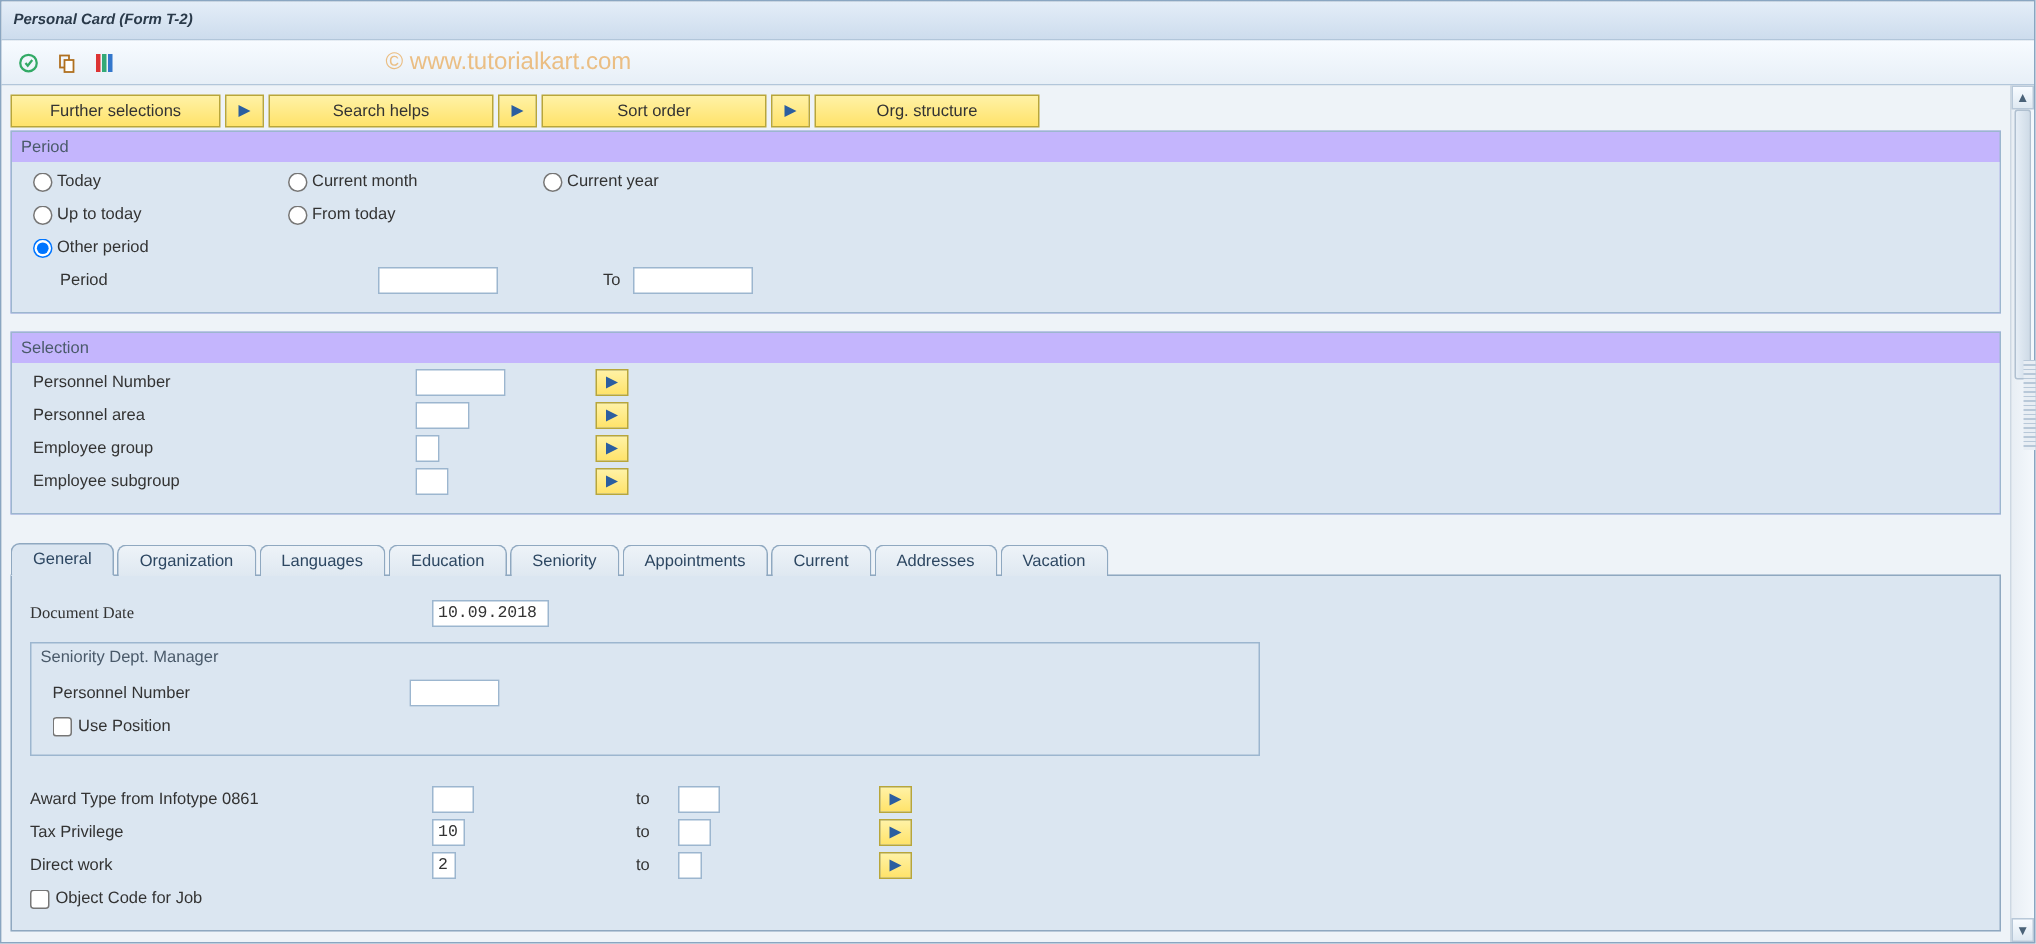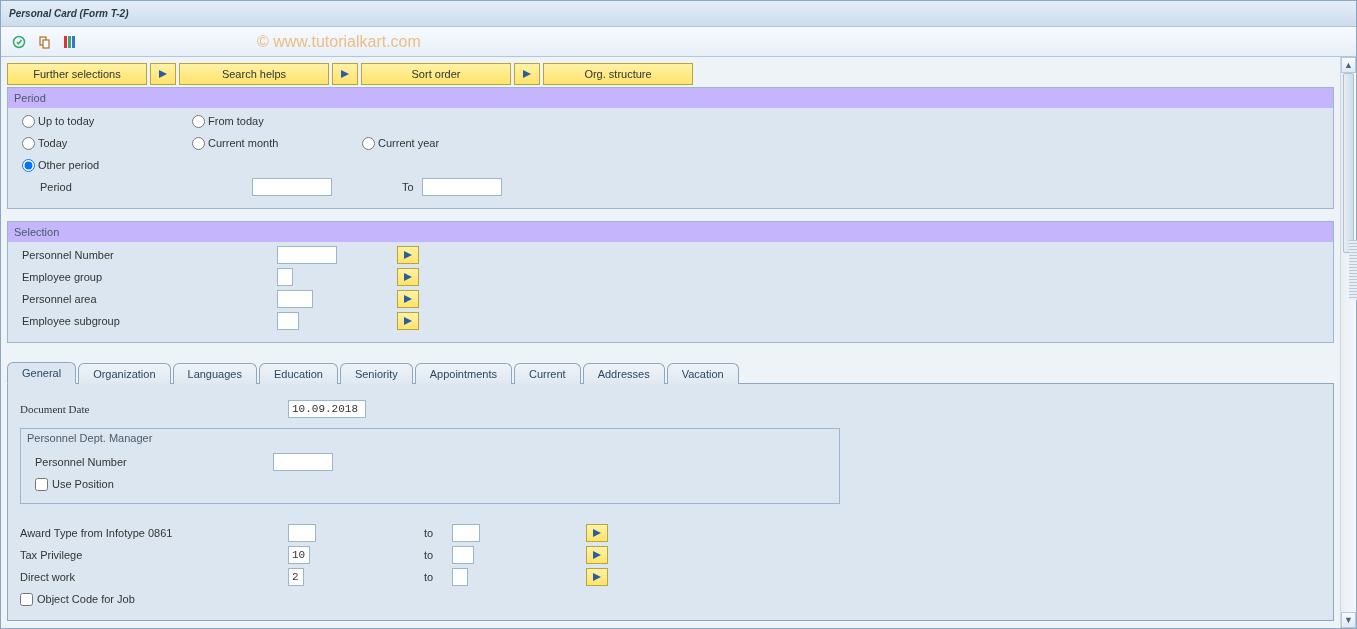--- a/index.html
+++ b/index.html
@@ -211,39 +211,39 @@
         </div>
     <div class="ybtn">Org. structure</div>
   </div>
 
   <div class="group">
     <div class="group-title">Period</div>
     <div class="group-body">
       <div class="row">
         <label class="radio col1">
               <input type="radio" name="period" style="">
+              <span>Today</span>
+            </label>
+        <label class="radio col2">
+              <input type="radio" name="period" style="">
+              <span>Current month</span>
+            </label>
+        <label class="radio col3">
+              <input type="radio" name="period" style="">
+              <span>Current year</span>
+            </label>
+      </div>
+      <div class="row">
+        <label class="radio col1">
+              <input type="radio" name="period" style="">
               <span>Up to today</span>
             </label>
         <label class="radio col2">
               <input type="radio" name="period" style="">
               <span>From today</span>
-            </label>
-      </div>
-      <div class="row">
-        <label class="radio col1">
-              <input type="radio" name="period" style="">
-              <span>Today</span>
-            </label>
-        <label class="radio col2">
-              <input type="radio" name="period" style="">
-              <span>Current month</span>
-            </label>
-        <label class="radio col3">
-              <input type="radio" name="period" style="">
-              <span>Current year</span>
             </label>
       </div>
       <div class="row">
         <label class="radio col1">
               <input type="radio" name="period" checked="" style="">
               <span>Other period</span>
             </label>
       </div>
       <div class="row" style="padding-left:18px;">
         <span class="" style="width:212px;">Period</span>
@@ -260,32 +260,32 @@
       <div class="row">
         <span class="flabel" style="width:255px;">Personnel Number</span>
         <span class="sel-field-cell">
               <input class="sap" style="width: 60px;" value="">
             </span>
         <span class="msbtn" style="margin-left:-260px;">
               <span class="arrow-right"></span>
             </span>
       </div>
       <div class="row">
+        <span class="flabel" style="width:255px;">Personnel area</span>
+        <span class="sel-field-cell">
+              <input class="sap" style="width: 36px;" value="">
+            </span>
+        <span class="msbtn" style="margin-left:-260px;">
+              <span class="arrow-right"></span>
+            </span>
+      </div>
+      <div class="row">
         <span class="flabel" style="width:255px;">Employee group</span>
         <span class="sel-field-cell">
               <input class="sap" style="width: 16px;" value="">
-            </span>
-        <span class="msbtn" style="margin-left:-260px;">
-              <span class="arrow-right"></span>
-            </span>
-      </div>
-      <div class="row">
-        <span class="flabel" style="width:255px;">Personnel area</span>
-        <span class="sel-field-cell">
-              <input class="sap" style="width: 36px;" value="">
             </span>
         <span class="msbtn" style="margin-left:-260px;">
               <span class="arrow-right"></span>
             </span>
       </div>
       <div class="row">
         <span class="flabel" style="width:255px;">Employee subgroup</span>
         <span class="sel-field-cell">
               <input class="sap" style="width: 22px;" value="">
             </span>
@@ -307,21 +307,21 @@
     <div class="tab">Addresses</div>
     <div class="tab">Vacation</div>
   </div>
   <div class="tabpanel">
     <div class="row">
       <span style="width:268px;font-family:Liberation Serif, serif;">Document Date</span>
       <input class="sap" style="width: 78px;" value="10.09.2018">
     </div>
 
     <div class="subgroup" style="width:820px;">
-      <div class="sg-title">Personnel Dept. Manager</div>
+      <div class="sg-title">Seniority Dept. Manager</div>
       <div class="sg-body">
         <div class="row">
           <span style="width:238px;">Personnel Number</span>
           <input class="sap" style="width: 60px;" value="">
         </div>
         <div class="row">
           <label class="chk">
                 <input type="checkbox" style="">
                 <span>Use Position</span>
               </label>

